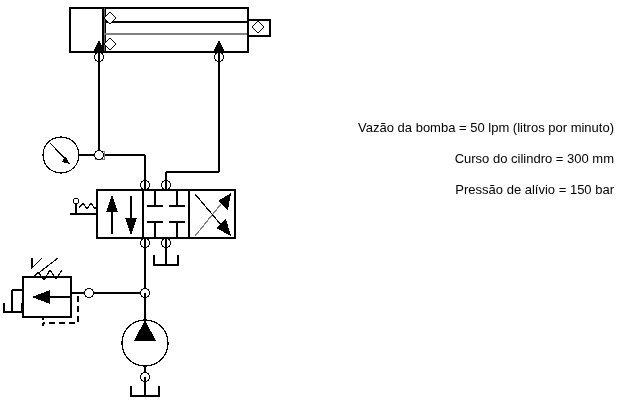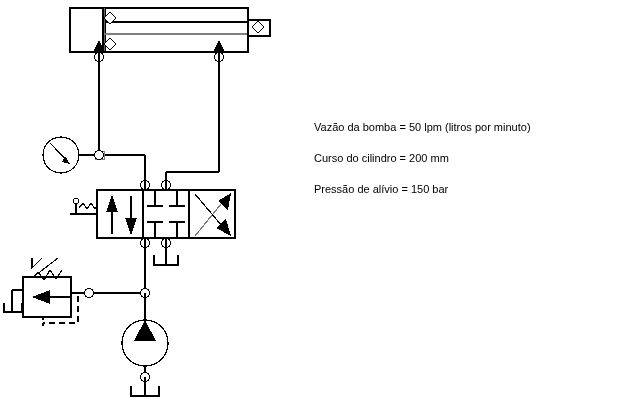--- a/index.html
+++ b/index.html
@@ -26,26 +26,27 @@
     height: 404px;
   }
   #spec-list {
     position: absolute;
     left: 314px;
     top: 120px;
     width: 300px;
   }
   .spec-line {
     font-family: "Liberation Sans", sans-serif;
-    font-size: 11px;
+    font-size: 13px;
     color: #000000;
     line-height: 15px;
     height: 15px;
     margin-bottom: 16px;
     white-space: nowrap;
+    text-align: right;
   }
 </style>
 </head>
 <body>
 
 <div id="page">
 
   <svg id="circuit-svg" viewBox="0 0 618 404">
 
     <defs>
@@ -206,17 +207,17 @@
 
       <g>
         <polyline points="131,386 131,396 159,396 159,386" stroke="#000000" stroke-width="1.3" fill="none"></polyline>
       </g>
 
     </g>
   </svg>
 
   <div id="spec-list">
     <div class="spec-line">Vazão da bomba = 50 lpm (litros por minuto)</div>
-    <div class="spec-line">Curso do cilindro = 200 mm</div>
+    <div class="spec-line">Curso do cilindro = 300 mm</div>
     <div class="spec-line">Pressão de alívio = 150 bar</div>
   </div>
 
 </div>
 
 </body></html>

